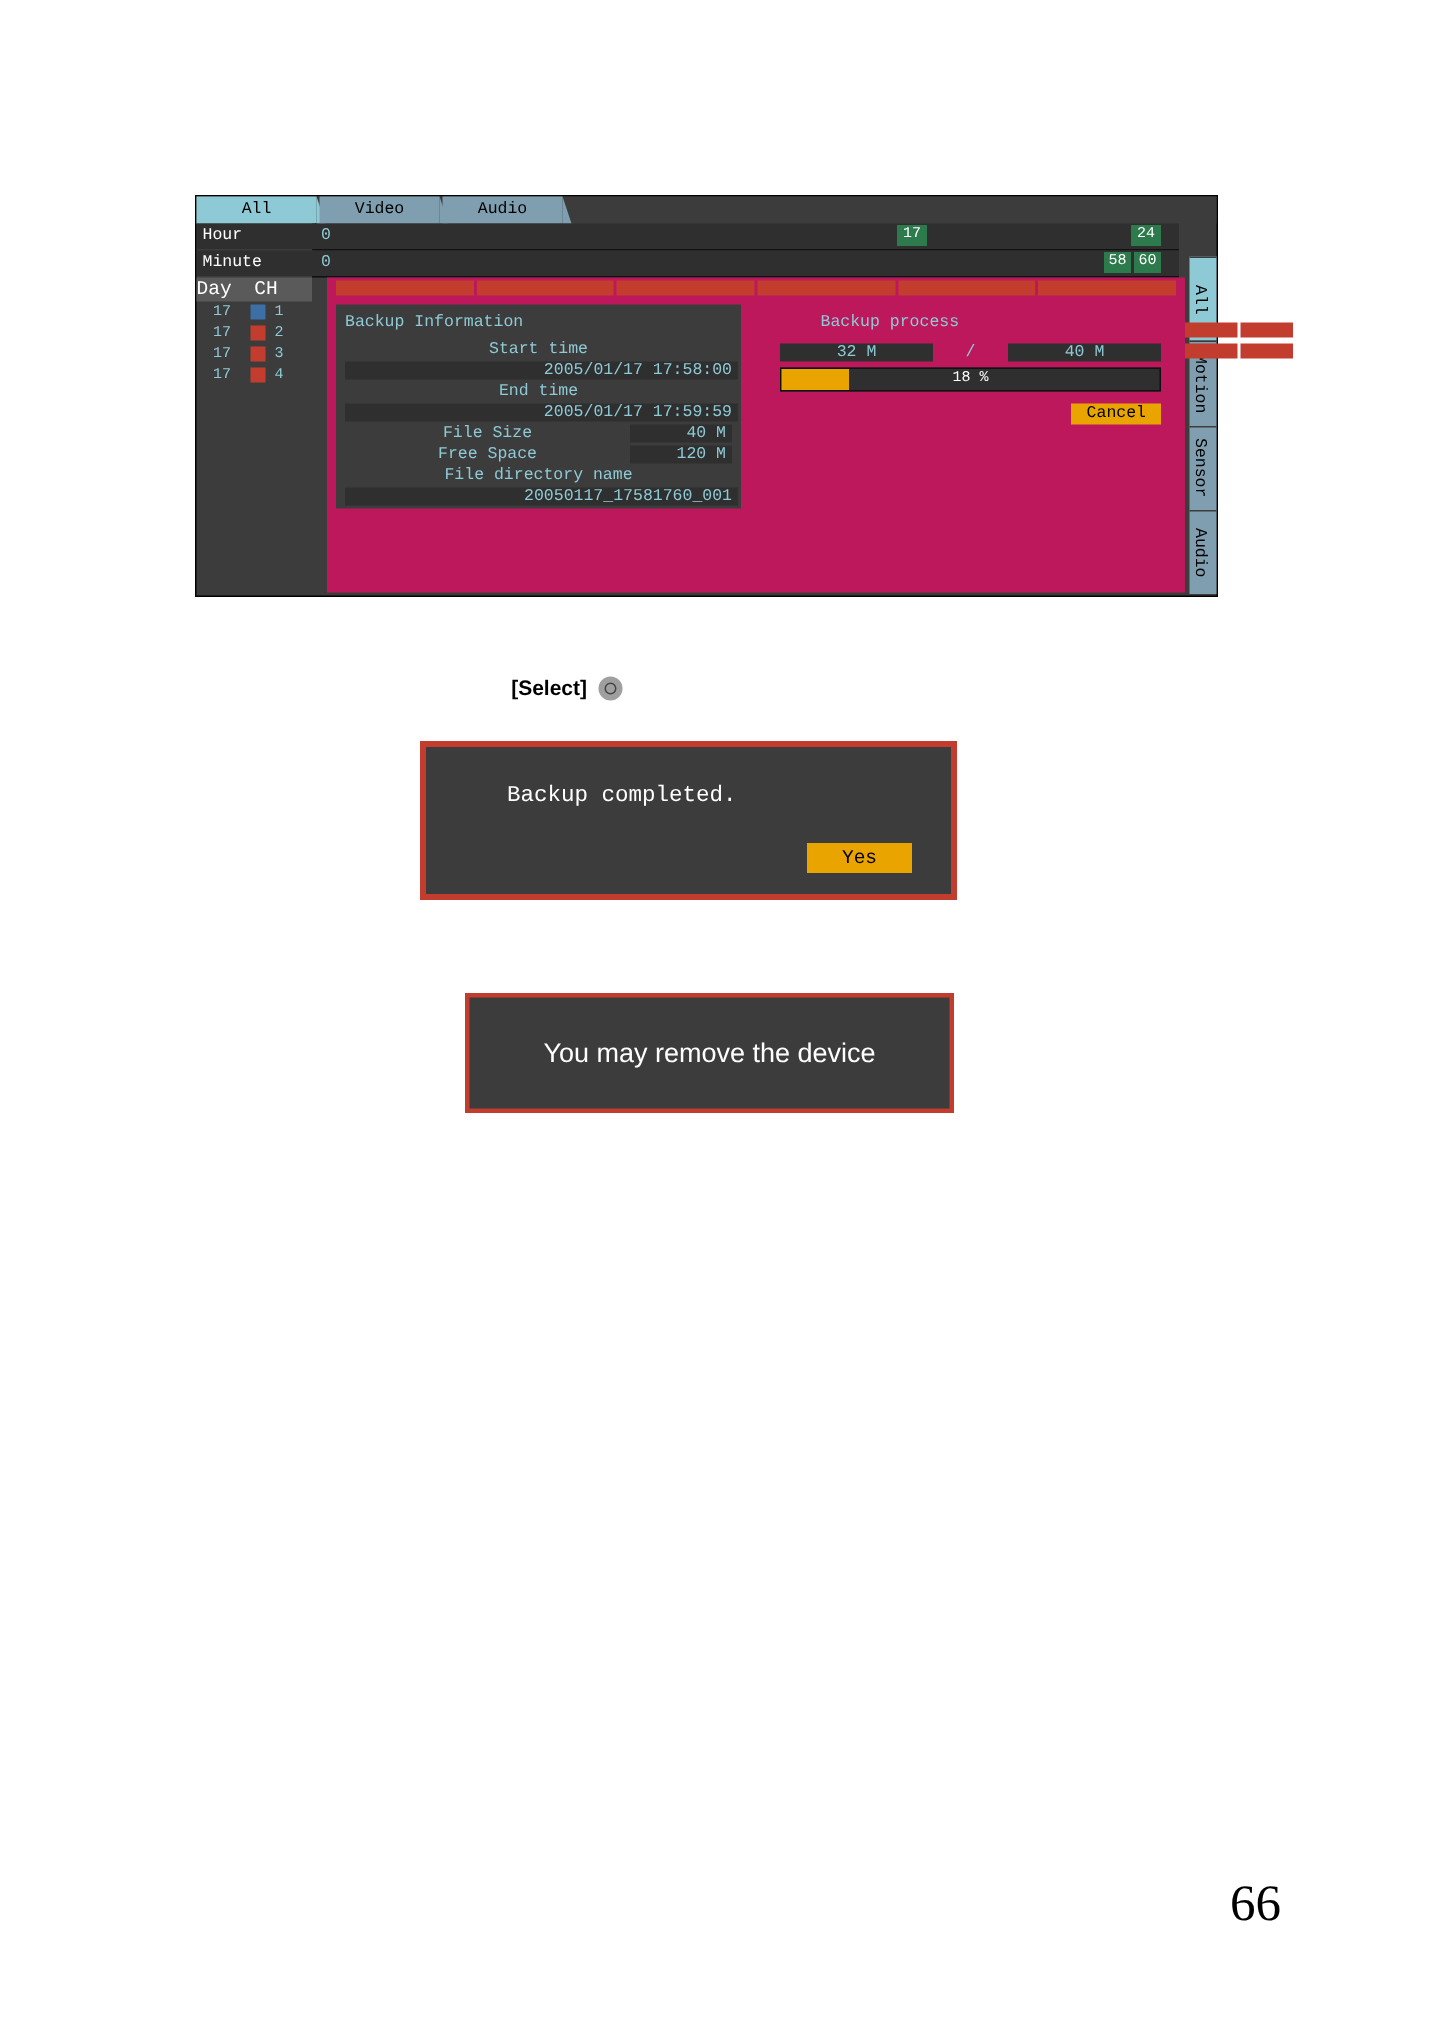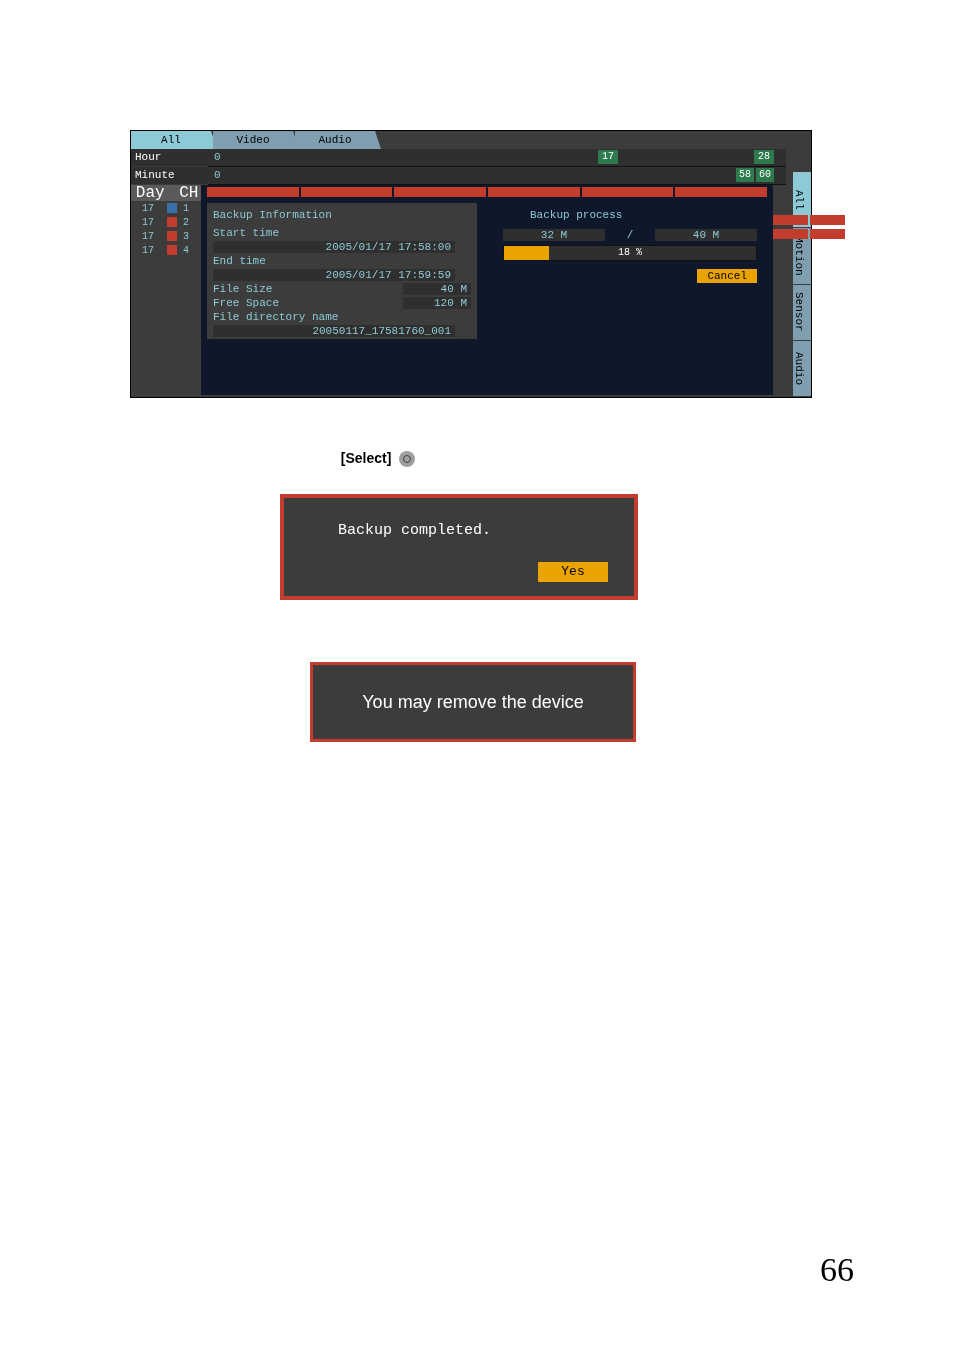--- a/index.html
+++ b/index.html
@@ -115,21 +115,21 @@
 
   
   .dc-header{
     position:absolute;
     top:54px; left:0;
     width:77px; height:16px;
     background:#5a5a5a;
     display:flex;
   }
   .dc-header span{
-    flex:1; text-align:center; font-size:16px; line-height:16px;
+    flex:1; font-size:13px; line-height:16px;
   }
 
   
   .ch-list{
     position:absolute;
     top:70px; left:0;
     width:77px;
   }
   .ch-row{
     height:14px; display:flex; align-items:center;
@@ -139,23 +139,23 @@
   .ch-sq{
     width:10px;height:10px;margin:0 2px;
   }
   .ch-sq.blue{background:#3b6fa5;}
   .ch-sq.red{background:#c33d2e;}
   .ch-num{ width:14px; text-align:center; color:#8ecad6;}
 
   
   .main-area{
     position:absolute;
-    top:54px; left:70px;
+    top:54px; left:87px;
     width:572px; height:210px;
-    background:#0f172a;
+    background:#be185d;
   }
 
   
   .stripe{
     position:absolute;
     height:10px;
     left:0; right:0;
     display:flex;
     gap:2px;
     padding:0 6px;
@@ -177,29 +177,29 @@
     font-size:11px;
     margin:6px 0 6px 6px;
   }
   .field-row{
     margin:2px 6px;
     font-size:11px;
     display:flex;
     align-items:center;
     color:#8ecad6;
   }
-  .field-label{flex:1;}
+  .field-label{flex:1;text-align:center;}
   .field-val{
     background:#2f2f2f;
     padding:0 4px;
     min-width:60px;
     text-align:right;
   }
   .field-wide{
-    margin:0 22px 2px 6px;
+    margin:0 2px 2px 6px;
     background:#2f2f2f;
     padding:0 4px;
     font-size:11px;
     color:#8ecad6;
     text-align:right;
   }
 
   
   .proc{
     position:absolute;
@@ -331,21 +331,21 @@
     <div class="right-tab">Motion</div>
     <div class="right-tab">Sensor</div>
     <div class="right-tab">Audio</div>
   </div>
 
   <div class="hour-row">
     <div class="ruler-label" style="top:18px;">Hour</div>
     <div class="ruler-track" style="top:18px;">
       <span>0</span>
       <span class="marker" style="left:390px;">17</span>
-      <span class="marker" style="left:546px;">28</span>
+      <span class="marker" style="left:546px;">24</span>
     </div>
   </div>
 
   <div class="minute-row">
     <div class="ruler-label" style="top:36px;">Minute</div>
     <div class="ruler-track" style="top:36px;">
       <span>0</span>
       <span class="marker" style="left:528px;width:18px;">58</span>
       <span class="marker" style="left:548px;width:18px;">60</span>
     </div>

